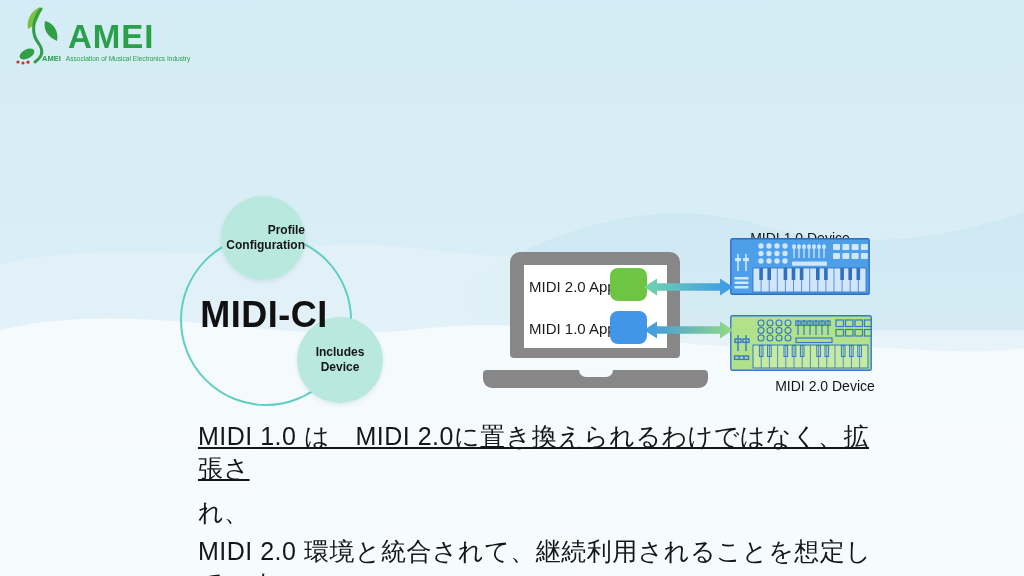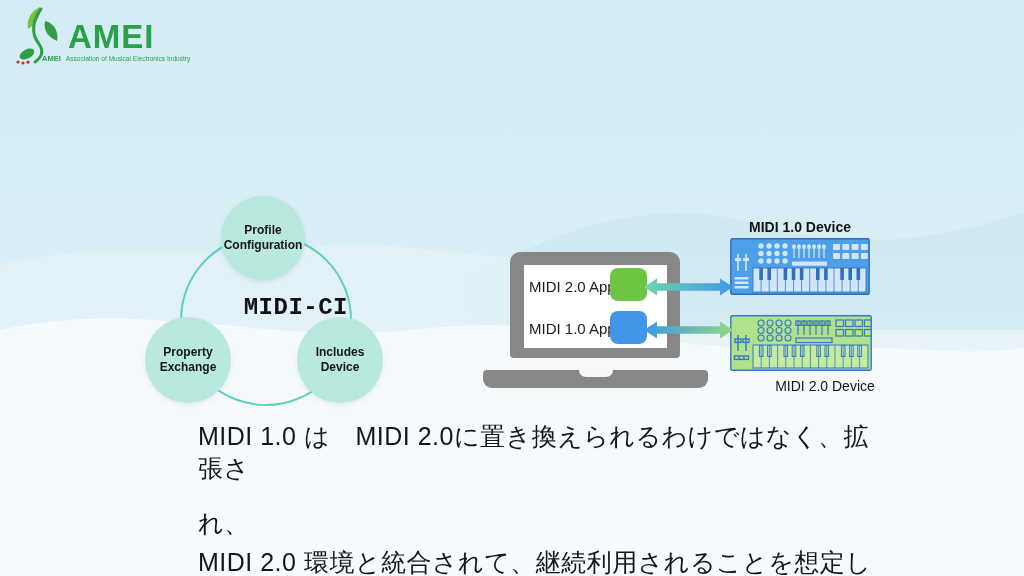--- a/index.html
+++ b/index.html
@@ -22,25 +22,25 @@
   
   .title{left:0;right:0;top:50px;text-align:center;font-size:58px;font-weight:800;
          color:#0c0c0c;letter-spacing:-0.5px;}
 
   
   .ci-ring{left:180px;top:234px;width:168px;height:168px;border:2px solid #5ecfc0;border-radius:50%;}
   .ci-node{border-radius:50%;background:#b9e8de;display:flex;flex-direction:column;
            align-items:center;justify-content:center;text-align:center;
            font-weight:700;font-size:12px;line-height:15px;color:#161616;
            box-shadow:0 2px 4px rgba(60,120,120,0.12);}
-  .ci-node-top{left:221px;top:196px;width:84px;height:84px;}
+  .ci-node-top{left:221px;top:196px;width:84px;height:84px;align-items:flex-end;}
   .ci-node-left{left:145px;top:317px;width:86px;height:86px;}
   .ci-node-right{left:297px;top:317px;width:86px;height:86px;}
-  .ci-center{left:180px;top:294px;width:168px;text-align:right;
-             font-size:24px;font-weight:800;color:#111;letter-spacing:0.5px;font-family:Liberation Mono, monospace;}
+  .ci-center{left:180px;top:294px;width:168px;text-align:center;
+             font-size:36px;font-weight:800;color:#111;letter-spacing:0.5px;}
 
   
   .laptop-frame{left:510px;top:252px;width:170px;height:106px;background:#878787;
                 border-radius:10px 10px 4px 4px;}
   .laptop-screen{left:524px;top:265px;width:143px;height:83px;background:#ffffff;}
   .laptop-base{left:483px;top:370px;width:225px;height:18px;background:#878787;
                border-radius:4px 4px 9px 9px;}
   .laptop-notch{width:34px;height:7px;background:#f4fafc;margin:0 auto;
                 border-radius:0 0 7px 7px;}
   .app-label{font-size:15px;color:#1c1c1c;white-space:nowrap;}
@@ -50,27 +50,27 @@
   .app-square-1{left:610px;top:268px;}
   .app-square-2{left:610px;top:311px;}
 
   
   .arrows{left:642px;top:266px;}
 
   
   .device1{left:730px;top:238px;}
   .device2{left:730px;top:315px;}
   .device-label{font-size:14px;color:#141414;text-align:center;white-space:nowrap;}
-  .device-label-1{left:730px;top:219px;width:140px;font-weight:bold;}
+  .device-label-1{left:730px;top:230px;width:140px;}
   .device-label-2{left:754px;top:378px;width:142px;}
 
   
   .paragraph{left:198px;top:420px;width:680px;color:#161616;}
   .para-line{font-size:25px;line-height:32px;letter-spacing:0.5px;}
-  .para-line-1{margin-bottom:23px;}
+  .para-line-1{margin-bottom:12px;text-decoration:underline;}
   .para-line-2{margin-bottom:7px;}
   .para-line-3{margin-bottom:14px;}
 </style>
 </head>
 <body>
 
 <div class="stage">
 
   <svg class="abs" width="1024" height="576" viewBox="0 0 1024 576" preserveAspectRatio="none" style="left:0;top:0;">
     <defs>
@@ -105,24 +105,20 @@
       </div>
     </div>
   </div>
 
 
   <div class="abs ci-ring"></div>
   <div class="abs ci-node ci-node-top">
     <span>Profile</span>
     <span>Configuration</span>
   </div>
-  <div class="abs ci-node ci-node-left">
-    <span>Property</span>
-    <span>Exchange</span>
-  </div>
   <div class="abs ci-node ci-node-right">
     <span>Includes</span>
     <span>Device</span>
   </div>
   <div class="abs ci-center">MIDI-CI</div>
 
   <div class="abs laptop-frame"></div>
   <div class="abs laptop-screen"></div>
   <div class="abs laptop-base">
     <div class="laptop-notch"></div>

